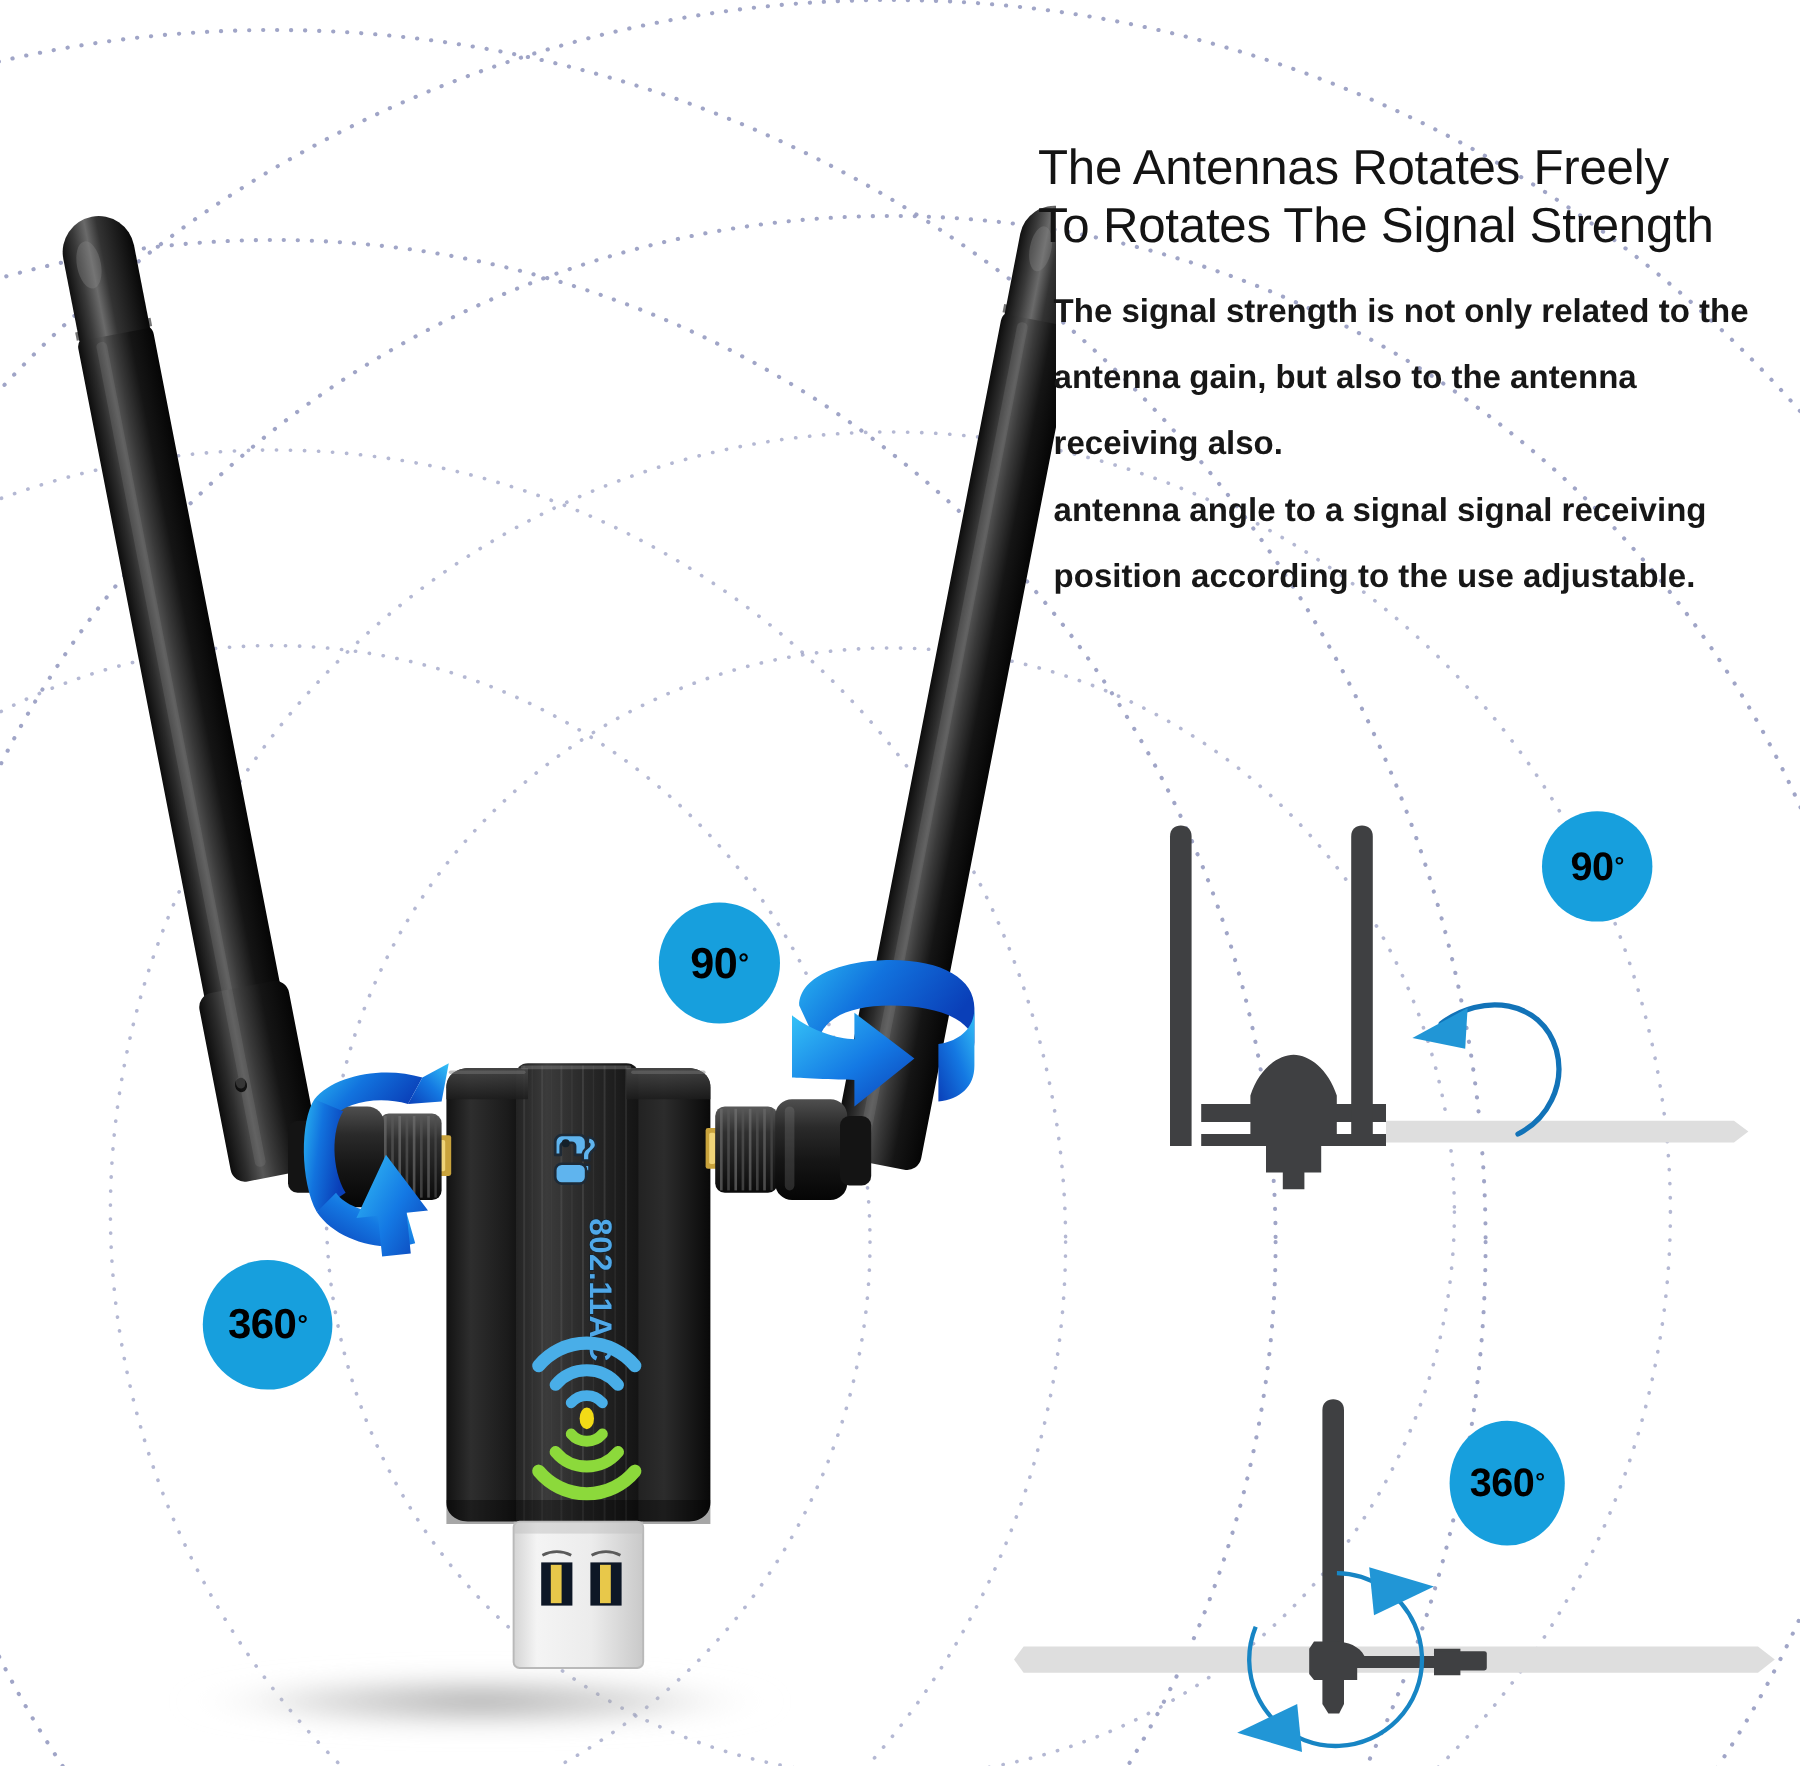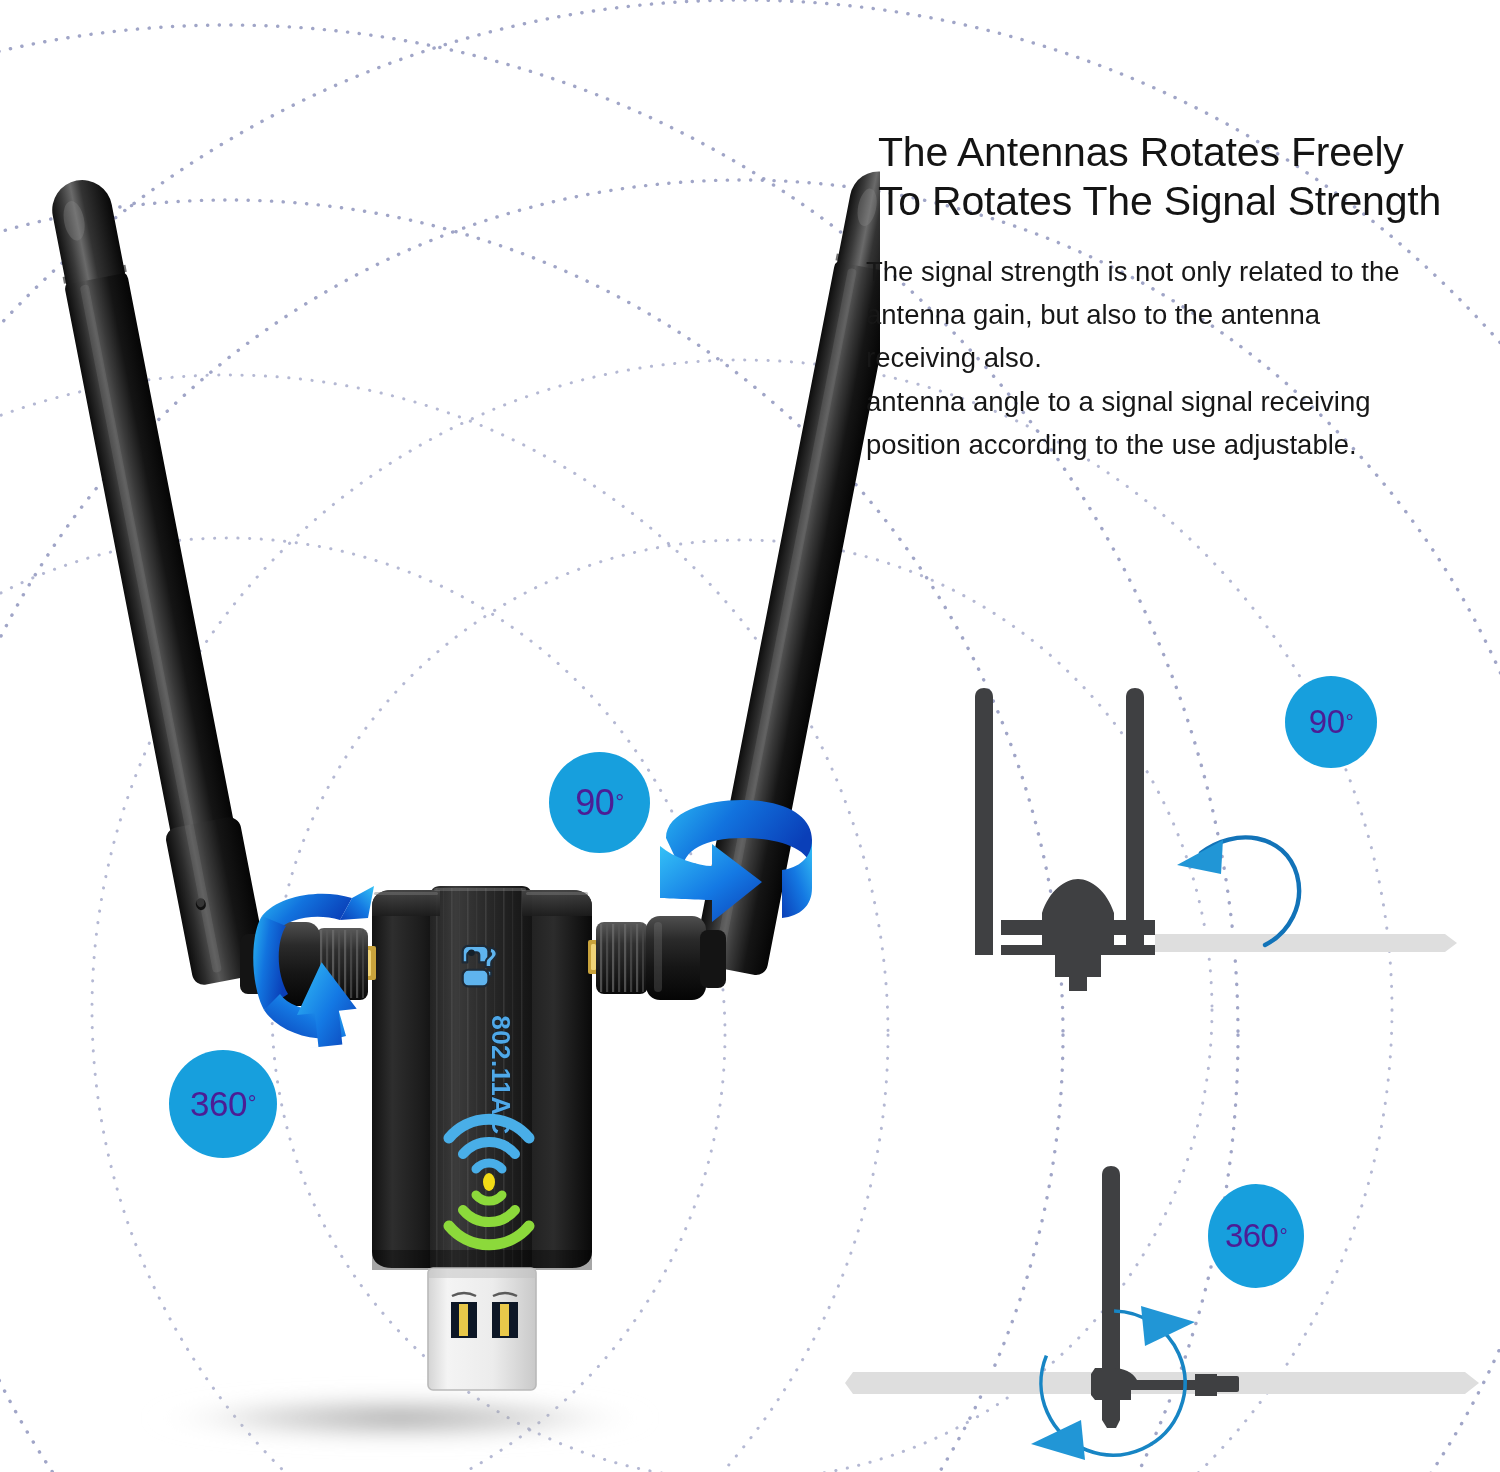--- a/index.html
+++ b/index.html
@@ -32,44 +32,44 @@
     left: 862px;
     top: 112px;
     width: 632px;
   }
   .headline {
     font-size: 41px;
     line-height: 1.20;
     color: #141414;
     font-weight: 400;
     letter-spacing: -0.2px;
-    margin: 16px;
+    margin: 3px;
     white-space: nowrap;
   }
   .headline .l2 { display:block; }
   .body-copy {
     margin: 0;
     margin-top: 26px;
     font-size: 27.5px;
     line-height: 1.42;
     color: #171717;
     font-weight: 400;
   }
-  .body-copy .p { margin: 4px; }
+  .body-copy .p { margin: 16px; font-weight: bold; }
 
   
   .badge {
     position: absolute;
     border-radius: 50%;
     background: #179FDD;
-    color: #4c1d95;
+    color: #000000;
     display: flex;
     align-items: center;
     justify-content: center;
-    font-weight: normal;
+    font-weight: bold;
     letter-spacing: -0.5px;
     box-sizing: border-box;
   }
   .badge-90-main  { left: 549px; top: 752px;  width: 101px; height: 101px; font-size: 36px; }
   .badge-360-main { left: 169px; top: 1050px; width: 108px; height: 108px; font-size: 35px; }
   .badge-90-tr    { left: 1285px; top: 676px; width: 92px;  height: 92px;  font-size: 33px; }
   .badge-360-br   { left: 1208px; top: 1184px; width: 96px; height: 104px; font-size: 33px; border-radius: 50%; }
   .badge span.deg { font-size: 0.62em; vertical-align: super; line-height: 0; margin-left: 1px;}
 
   

